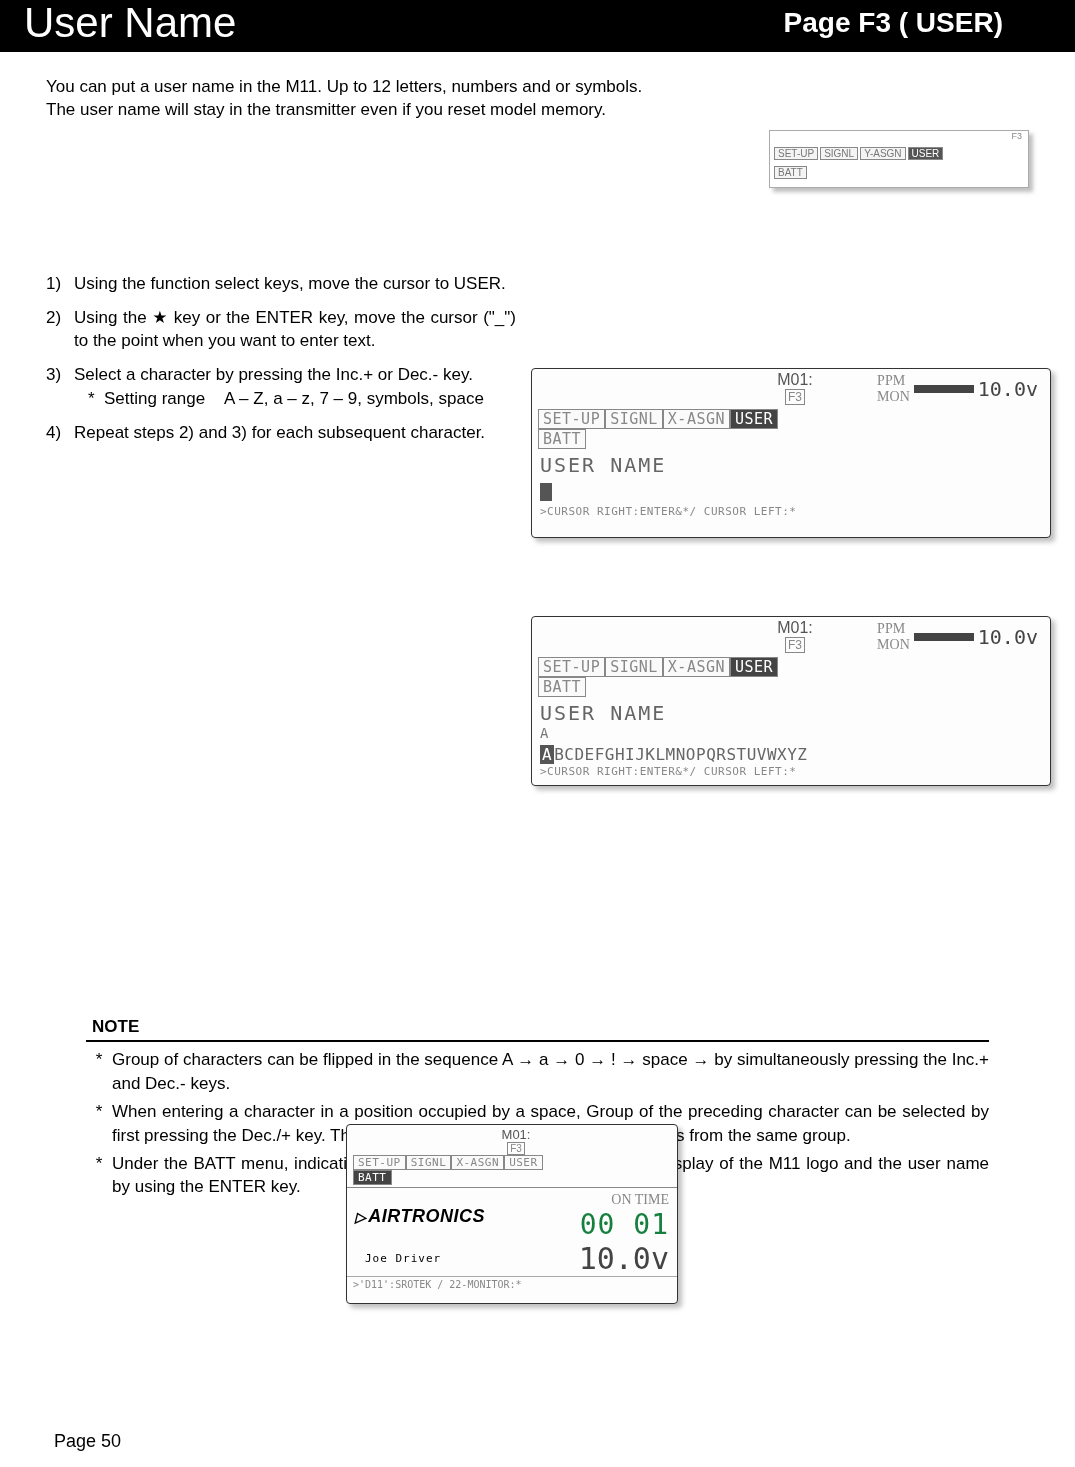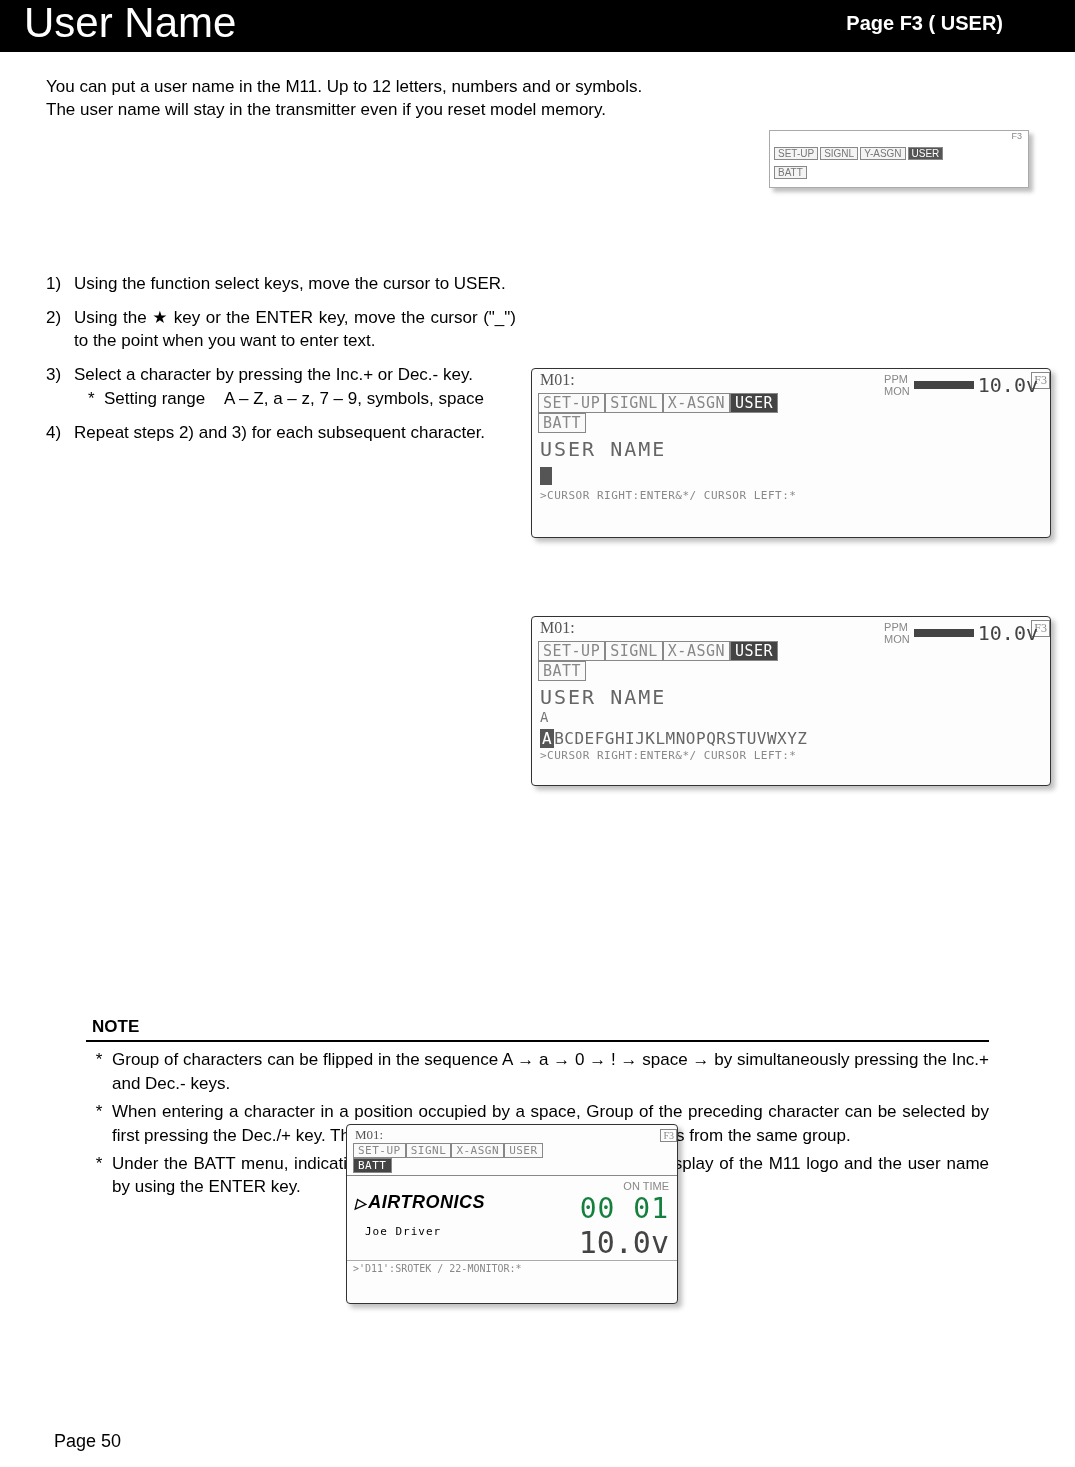--- a/index.html
+++ b/index.html
@@ -19,21 +19,21 @@
     justify-content: space-between;
     padding: 0 12px 6px 24px;
     height: 52px;
   }
   .header-title {
     font-size: 42px;
     font-weight: 400;
     line-height: 1;
   }
   .header-page {
-    font-size: 20px;
+    font-size: 28px;
     font-weight: 700;
     padding-right: 60px;
     text-align: right;
   }
   .content-wrap {
     padding: 24px 46px 0 46px;
     position: relative;
   }
   .intro {
     font-size: 17px;
@@ -94,21 +94,21 @@
   .sb1 { top: 316px; right: 24px; width: 520px; height: 170px; }
   .sb2 { top: 564px; right: 24px; width: 520px; height: 170px; }
   .sb3 { top: 1072px; left: 346px; width: 332px; height: 180px; }
   .tabrow { display:flex; gap:0; margin:4px 4px 0 6px; align-items:flex-end; }
   .tablike {
     border:1.5px solid #888; font-size:15px; padding:0 4px;
     background:#fafafa; color:#888; font-family: monospace;
     letter-spacing:0.5px;
   }
   .tablike.sel { background:#444; color:#fff; }
-  .mo1 { font-family: Liberation Serif, serif; font-size:16px; color:#555; margin:2px 0 0 8px; display:flex; justify-content:space-between; align-items:center;}
+  .mo1 { font-family: Liberation Sans, sans-serif; font-size:16px; color:#555; margin:2px 0 0 8px; display:flex; justify-content:space-between; align-items:center;flex-direction:column;}
   .fslash { font-size:12px; color:#888; border:1px solid #888; padding:0 2px;}
   .right-gauge {
     font-family: monospace;
     font-size: 20px;
     color:#444;
     padding-right: 6px;
   }
   .tabrow2 { display:flex; gap:0; margin:0 4px 0 6px;}
   .screen-content {
     margin: 4px 8px;
@@ -153,21 +153,21 @@
   .air-arrow { font-size:14px;}
   .big-digits { font-family: monospace; font-size:28px; color:#15803d; letter-spacing:1px;}
   .joe { font-family: monospace; font-size:11px; letter-spacing:1px; padding-left:10px;}
   .volt { font-family: monospace; font-size:30px; color:#444;}
   .tiny-bottom { font-size:10px; color:#888; font-family:monospace; padding:2px 6px; border-top:1px solid #aaa;}
   .gauge-block {
     position:absolute; top:4px; right:6px; width:120px;
     display:flex; flex-direction:column; align-items:flex-end; gap:1px;
   }
   .gauge-bar { width:60px; height:8px; background:#444;}
-  .tiny-f { font-size:11px; color:#888; font-family:Liberation Sans, sans-serif;}
+  .tiny-f { font-size:14px; color:#888; font-family:Liberation Serif, serif;}
 </style>
 </head>
 <body>
 
 <div class="header">
   <div class="header-title">User Name</div>
   <div class="header-page">Page F3 ( USER)</div>
 </div>
 
 <div class="content-wrap">
@@ -310,21 +310,21 @@
     <div class="airtronics-row">
       <span class="air-logo">
         <span class="air-arrow">▷</span>
         <span>AIRTRONICS</span>
       </span>
       <div style="text-align:right;">
         <div class="tiny-f">ON TIME</div>
         <div class="big-digits">00 01</div>
       </div>
     </div>
-    <div style="display:flex; justify-content:space-between; align-items:flex-start; padding:0 8px;">
+    <div style="display:flex; justify-content:space-between; align-items:center; padding:0 8px;">
       <span class="joe">Joe Driver</span>
       <span class="volt">10.0v</span>
     </div>
     <div class="tiny-bottom">&gt;'D11':SROTEK / 22-MONITOR:*</div>
   </div>
 
 </div>
 
 <div class="page-num">Page 50</div>
 

